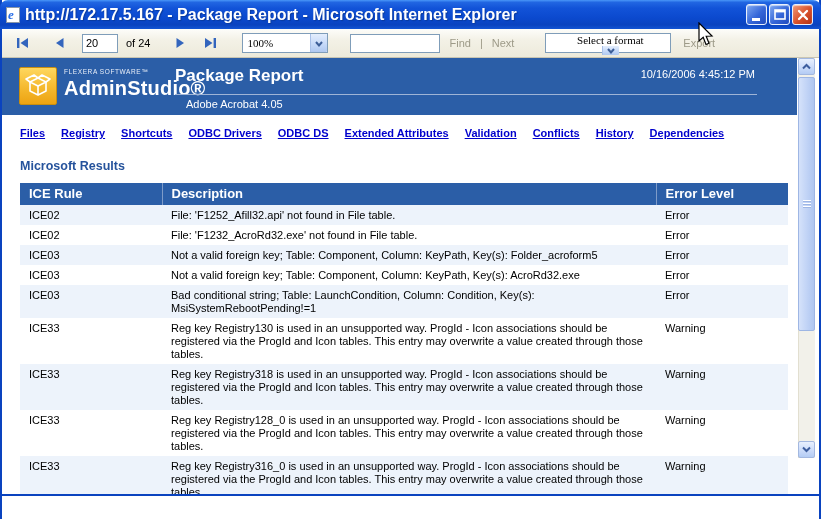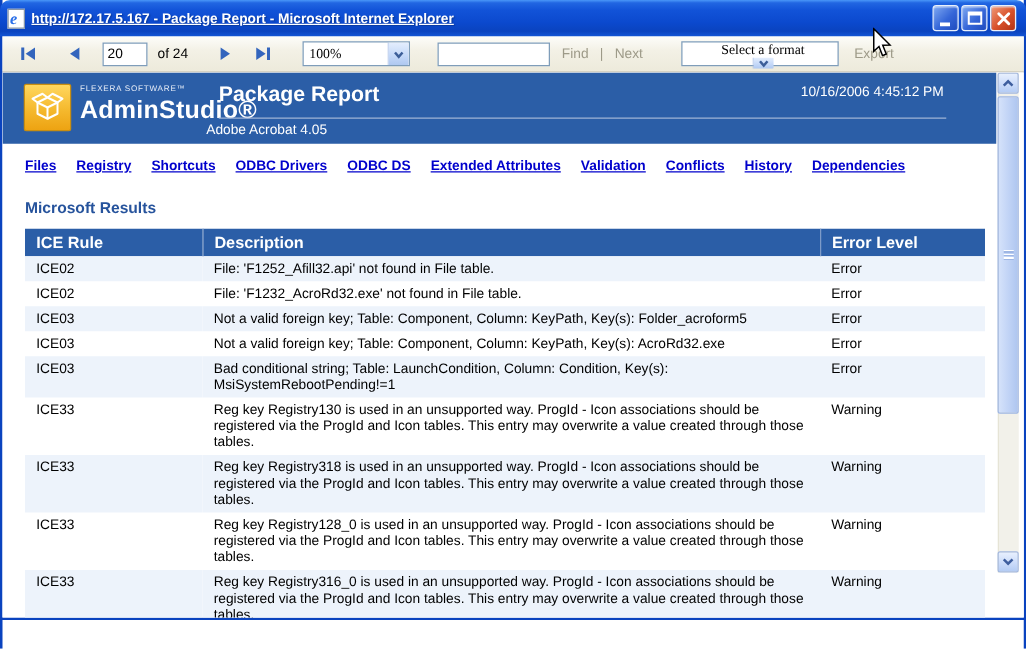--- a/index.html
+++ b/index.html
@@ -8,22 +8,22 @@
 
   .window { position:relative; width:821px; height:519px;
     border-left:2px solid #0A43BF; border-right:2px solid #0A43BF;
     background:#fff; }
 
   
   .titlebar { position:relative; height:29px; margin:0 -2px;
     border-radius:8px 8px 0 0;
     background:linear-gradient(180deg,#4A97F8 0%,#2166E2 8%,#1253D8 28%,#0B49CE 62%,#0A43BF 86%,#1355D4 100%);
     display:flex; align-items:center; padding:0 6px; }
-  .titlebar .title { color:#fff; font-weight:bold; font-size:11px; margin-left:5px;
-    text-shadow:1px 1px 1px #0A3A9E; white-space:nowrap; overflow:hidden; flex:1;text-decoration:underline; }
+  .titlebar .title { color:#fff; font-weight:bold; font-size:16px; margin-left:5px;
+    text-shadow:1px 1px 1px #0A3A9E; white-space:nowrap; overflow:hidden; flex:1; }
   .winbtns { display:flex; gap:2px; margin-right:2px; }
   .winbtn { width:21px; height:21px; border-radius:3px; border:1px solid #E8F0FC;
     background:linear-gradient(135deg,#7FA9F2 0%,#3566D8 55%,#1F4BBE 100%);
     box-shadow:inset 0 1px 1px rgba(255,255,255,.6); position:relative; cursor:default; }
   .winbtn.close { background:linear-gradient(135deg,#F09A78 0%,#D8502A 55%,#B23216 100%); }
   .winbtn svg { position:absolute; left:0; top:0; }
 
   
   .toolbar { height:29px; display:flex; align-items:center; gap:4px; padding:0 10px;
     background:linear-gradient(180deg,#FDFDFA 0%,#F3F1E6 40%,#EDEADB 100%);
@@ -50,21 +50,21 @@
 
   .report-header { height:57px; background:#2B5EA7; position:relative; color:#fff; }
   .logo { position:absolute; left:17px; top:9px; width:38px; height:38px; border-radius:2px;
     background:linear-gradient(180deg,#FFD75E 0%,#F5B92E 55%,#EDA312 100%);
     border:1px solid #C88E10; display:flex; align-items:center; justify-content:center; }
   .brand { position:absolute; left:62px; top:11px; line-height:1; }
   .brand-small { font-size:6.5px; letter-spacing:.6px; color:#E8EEF8; }
   .brand-large { font-size:20px; font-weight:bold; color:#fff; margin-top:2px; letter-spacing:.2px; }
   .rh-title { position:absolute; left:173px; top:8px; font-size:17px; font-weight:bold; }
   .rh-line { position:absolute; left:173px; top:36px; width:582px; height:1px; background:#9FB4D6; }
-  .rh-sub { position:absolute; left:163px; top:40px; font-size:11px; }
+  .rh-sub { position:absolute; left:184px; top:40px; font-size:11px; }
   .rh-date { position:absolute; right:42px; top:10px; font-size:11px; }
 
   .navrow { padding:8px 0 6px 18px; white-space:nowrap; }
   .navlink { color:#0000CC; font-size:11px; font-weight:bold; text-decoration:underline;
     margin-right:16px; cursor:pointer; }
 
   .section-title { color:#26539C; font-size:12.5px; font-weight:bold; padding:12px 0 10px 18px; }
 
   table.results { border-collapse:collapse; margin-left:18px; width:768px; table-layout:fixed; }
   table.results th { background:#2B5EA7; color:#fff; text-align:left; font-size:13px;

